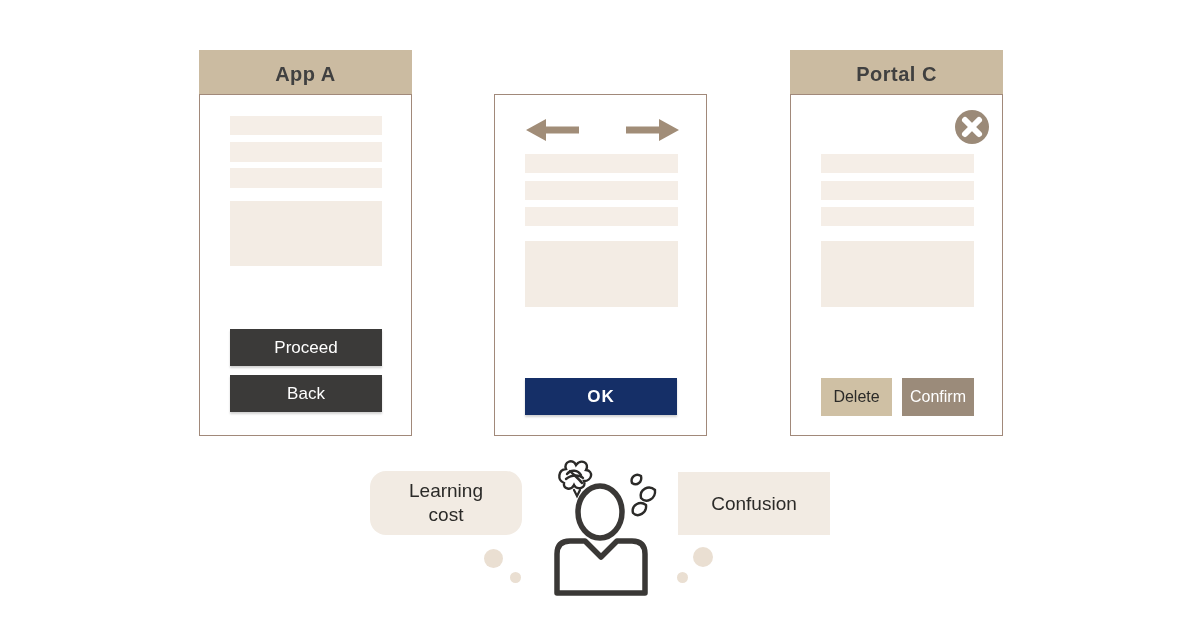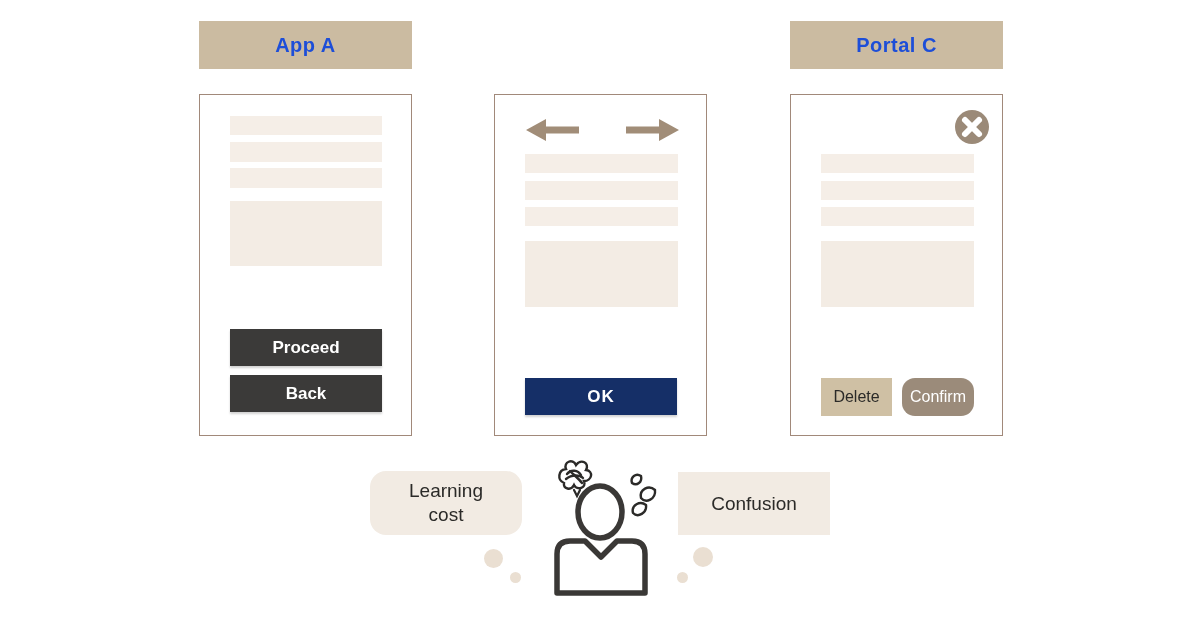--- a/index.html
+++ b/index.html
@@ -8,30 +8,30 @@
   .canvas {
     position: relative;
     width: 1201px;
     height: 621px;
     background: #ffffff;
     overflow: hidden;
   }
   
   .app-header {
     position: absolute;
-    top: 21px;
+    top: 50px;
     width: 213px;
     height: 48px;
     background: #cbbba1;
     display: flex;
     align-items: center;
     justify-content: center;
     font-size: 20px;
     font-weight: bold;
-    color: #1d4ed8;
+    color: #404040;
     letter-spacing: 0.5px;
   }
   .panel {
     position: absolute;
     top: 94px;
     width: 213px;
     height: 342px;
     background: #ffffff;
     border: 1px solid #a1897a;
   }
@@ -51,21 +51,20 @@
     align-items: center;
     justify-content: center;
     cursor: default;
   }
   .btn-dark {
     left: 30px; width: 152px; height: 37px;
     background: #3b3a39;
     color: #ffffff;
     font-size: 17px;
     box-shadow: 0 2px 2px rgba(0,0,0,0.18);
-    font-weight: bold;
   }
   .btn-navy {
     left: 30px; width: 152px; height: 37px;
     background: #152f67;
     color: #ffffff;
     font-size: 17px;
     letter-spacing: 1px;
     box-shadow: 0 2px 2px rgba(0,0,0,0.18);
     font-weight: bold;
   }
@@ -73,21 +72,20 @@
     left: 30px; top: 283px; width: 71px; height: 38px;
     background: #cfc0a4;
     color: #2b2a28;
     font-size: 16px;
   }
   .btn-brown {
     left: 111px; top: 283px; width: 72px; height: 38px;
     background: #9b8b7a;
     color: #ffffff;
     font-size: 16px;
-    border-radius: 13px;
   }
   .nav-arrow { position: absolute; top: 24px; width: 53px; height: 22px; }
   .close-btn {
     position: absolute;
     left: 163px; top: 14px;
     width: 36px; height: 36px;
   }
   
   .thought-box {
     position: absolute;

